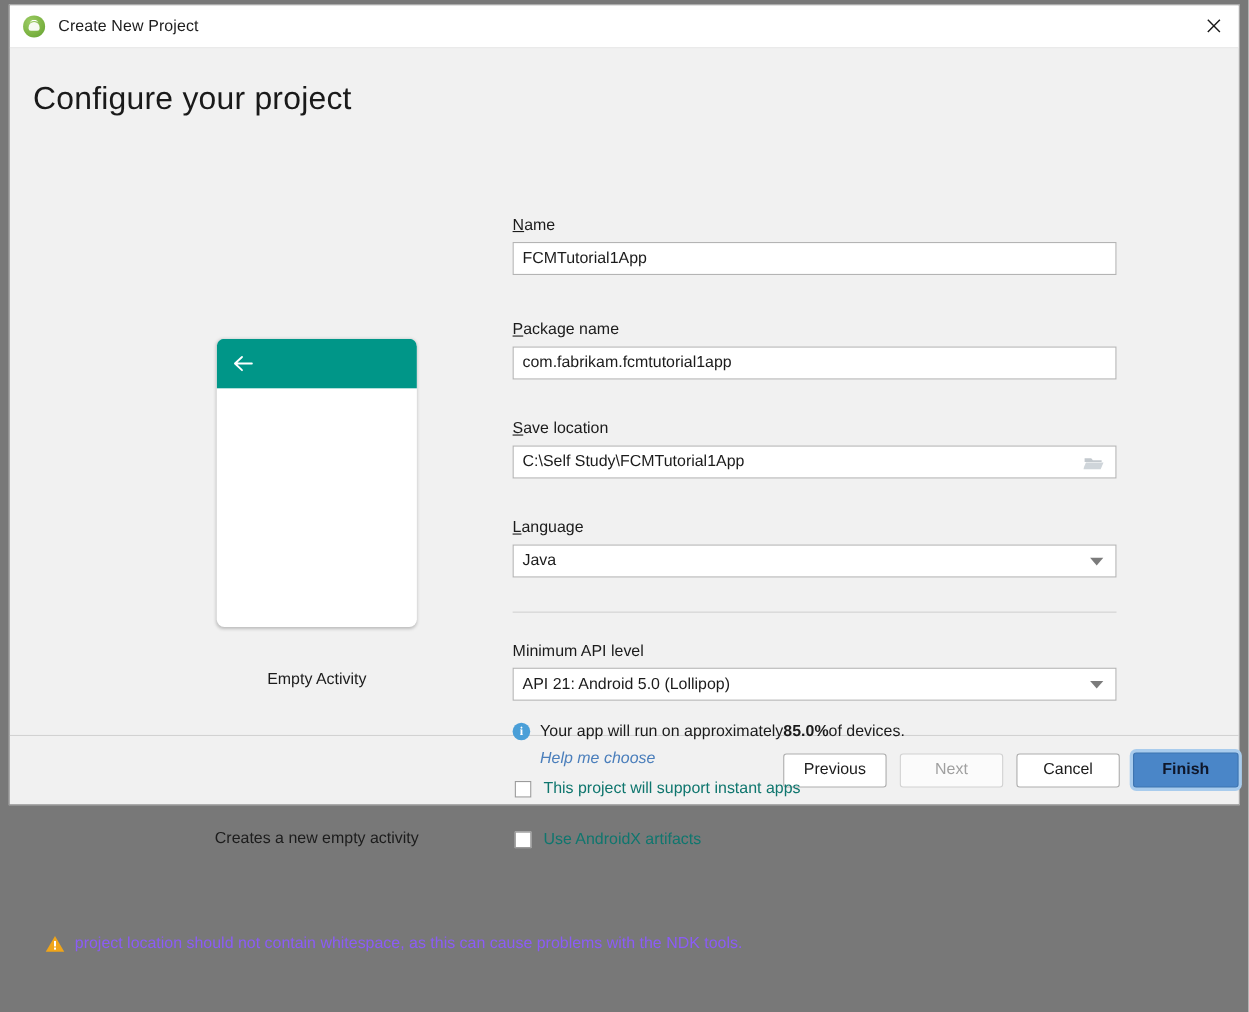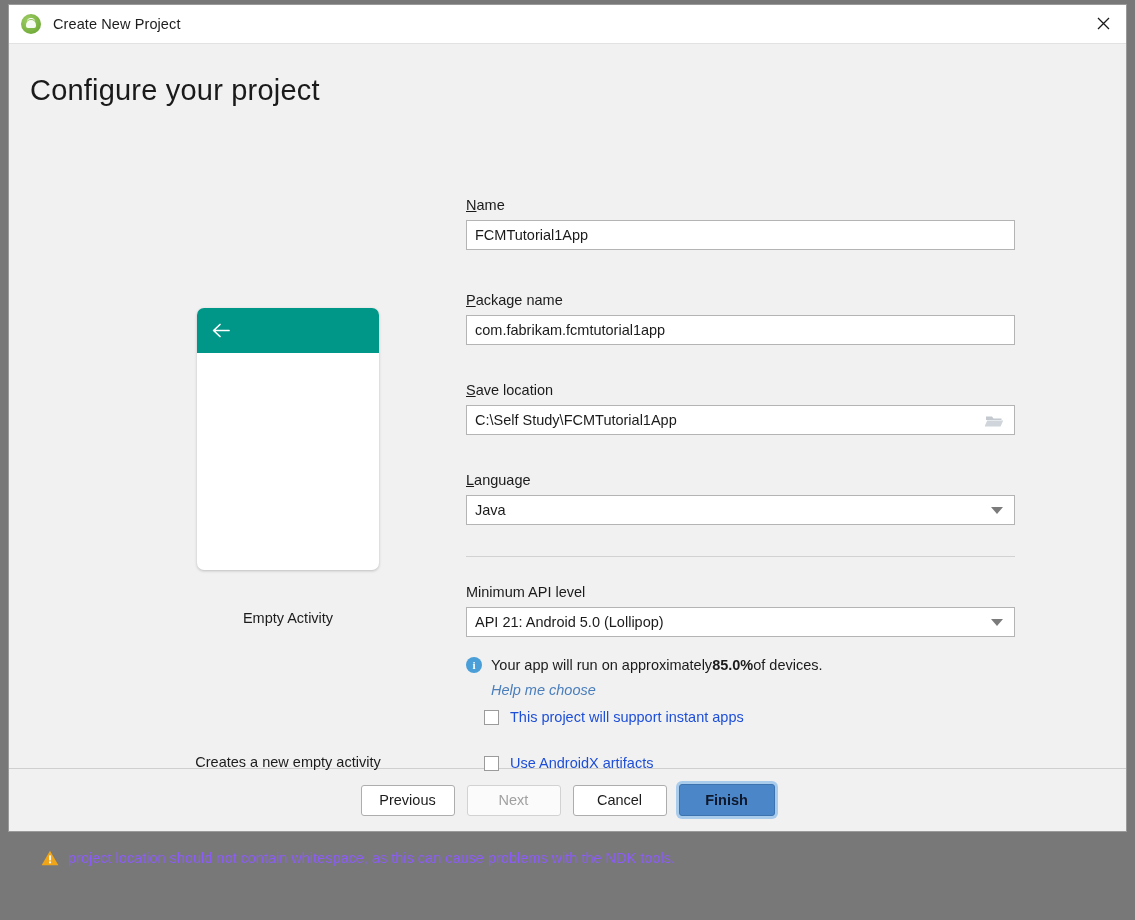--- a/index.html
+++ b/index.html
@@ -12,21 +12,21 @@
     background: #787878;
     font-family: "Liberation Sans", sans-serif;
     overflow: hidden;
   }
 
   .window {
     position: absolute;
     left: 8px;
     top: 4px;
     width: 1119px;
-    height: 828px;
+    height: 728px;
     background: #f1f1f1;
     border: 1px solid #9a9a9a;
     box-sizing: border-box;
     display: flex;
     flex-direction: column;
   }
 
   
   .titlebar {
     height: 38px;
@@ -229,25 +229,25 @@
     position: absolute;
     left: 25px; top: 638px;
     font-size: 14.5px;
     color: #4a7ebb;
     cursor: pointer;
     font-style: italic;
   }
 
   .chk-row {
     position: absolute;
-    left: 18px;
-    display: flex;
-    align-items: center;
-    font-size: 14.5px;
-    color: #1d4ed8;
+    left: 2px;
+    display: flex;
+    align-items: center;
+    font-size: 14.5px;
+    color: #0f766e;
     cursor: pointer;
   }
   .chk-1 { top: 665px; }
   .chk-2 { top: 695px; margin-top: 16px; }
   .chk-box {
     width: 15px; height: 15px;
     border: 1px solid #9b9b9b;
     background: #ffffff;
     box-sizing: border-box;
     margin-right: 11px;
@@ -268,21 +268,21 @@
   .warn-icon { margin-right: 9px; flex: 0 0 auto; display:block; }
 
   
   .footer {
     flex: 0 0 auto;
     height: 63px;
     border-top: 1px solid #cfcfcf;
     background: #f1f1f1;
     display: flex;
     align-items: center;
-    justify-content: center;
+    justify-content: flex-end;
     padding-right: 0;
     gap: 12px;
     box-sizing: border-box;
   }
   .btn {
     min-width: 94px;
     height: 31px;
     font-size: 14.5px;
     font-family: "Liberation Sans", sans-serif;
     background: #ffffff;

